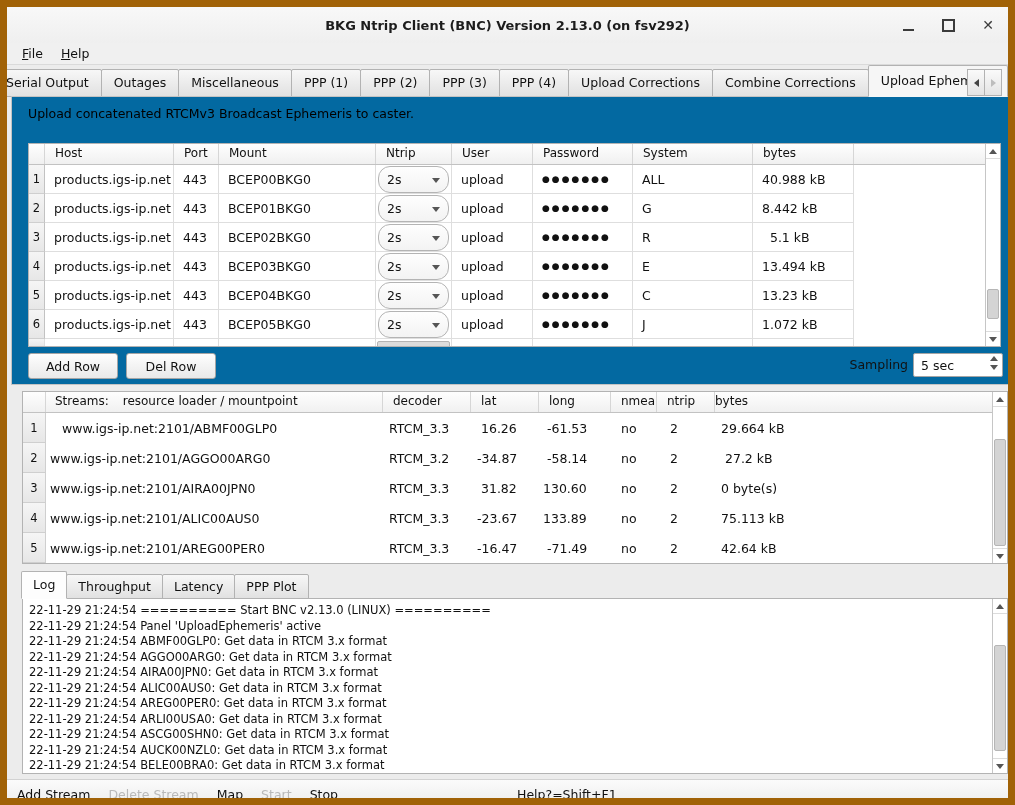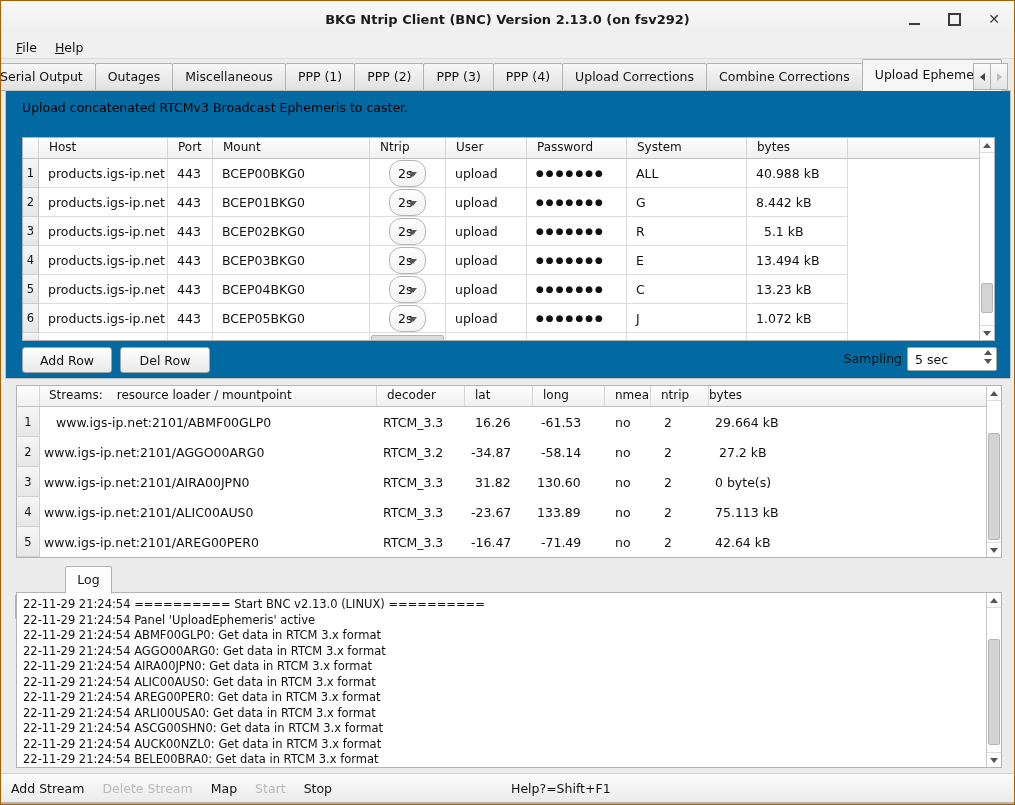--- a/index.html
+++ b/index.html
@@ -1,18 +1,18 @@
 <!DOCTYPE html>
 <html><head>
 <meta charset="utf-8">
 <style>
   html,body{margin:0;padding:0;background:#d8d8d8;}
   #app{position:relative;width:1015px;height:805px;background:#ececec;
        font-family:"DejaVu Sans","Liberation Sans",sans-serif;font-size:12.5px;color:#111;
-       border:1px solid #a16207;box-sizing:border-box;overflow:hidden;}
+       border:7px solid #a16207;box-sizing:border-box;overflow:hidden;}
 
   
   .titlebar{position:absolute;left:0;top:0;width:100%;height:36px;
     background:linear-gradient(#f8f8f8,#efefef);border-bottom:1px solid #c9c9c9;
     display:flex;align-items:center;justify-content:center;font-weight:bold;font-size:13px;color:#1c1c1c;}
   .win-controls{position:absolute;right:12px;top:0;height:36px;display:flex;align-items:center;gap:24px;}
   .wbtn{width:16px;height:16px;display:flex;align-items:center;justify-content:center;cursor:default;}
   .g-min{width:11px;height:2px;background:#3b3b3b;margin-top:9px;}
   .g-max{width:9px;height:9px;border:2px solid #3b3b3b;}
   .g-close{font-size:14px;font-weight:bold;color:#3b3b3b;line-height:14px;}
@@ -47,21 +47,21 @@
   .ncell{box-sizing:border-box;background:linear-gradient(#f5f5f5,#e7e7e7);border-right:1px solid #c2c2c2;
     border-bottom:1px solid #cfcfcf;font-size:11.5px;display:flex;align-items:center;justify-content:center;}
   .cell{box-sizing:border-box;border-right:1px solid #dedede;border-bottom:1px solid #dedede;
     display:flex;align-items:center;padding-left:9px;white-space:pre;overflow:hidden;font-size:12.5px;}
   .cell.filler,.hcell.filler{border:none;padding:0;}
   .w-rn{width:16px;}.w-host{width:129px;}.w-port{width:45px;}.w-mount{width:157px;}
   .w-ntrip{width:76px;}.w-user{width:81px;}.w-pass{width:100px;}.w-sys{width:120px;}.w-byt{width:101px;}
   .filler{flex:1;}
   .pass-dots{font-size:9px;letter-spacing:2px;}
   .combo-cell{padding:0;}
-  .combo{flex:1;margin:19px;height:25px;border:1px solid #b4b4b4;border-radius:12px;
+  .combo{flex:1;margin:2px;height:25px;border:1px solid #b4b4b4;border-radius:12px;
     background:linear-gradient(#fefefe,#f3f3f3);display:flex;align-items:center;padding-left:8px;position:relative;}
   .combo-arrow{position:absolute;right:8px;top:11px;width:0;height:0;
     border-left:4px solid transparent;border-right:4px solid transparent;border-top:5px solid #555;}
   .t1-sliver{height:9px;display:flex;overflow:hidden;background:#fff;}
   .sliver-cell{box-sizing:border-box;border-right:1px solid #dedede;}
   .combo-sliver{margin:2px 1px 0 1px;height:10px;border:1px solid #b4b4b4;border-radius:2px;background:#dcdcdc;flex:1;}
 
   
   .vscroll{position:absolute;top:0;right:0;width:15px;bottom:0;background:#fff;border-left:1px solid #c6c6c6;box-sizing:border-box;}
   .vs-up,.vs-down{position:absolute;left:0;width:100%;height:14px;display:flex;align-items:center;justify-content:center;}
@@ -86,21 +86,21 @@
   .st-header{height:20px;display:flex;background:linear-gradient(#fefefe,#f0f0f0);border-bottom:1px solid #c2c2c2;}
   .st-row{height:30px;display:flex;}
   .st-num{box-sizing:border-box;background:linear-gradient(#f5f5f5,#e7e7e7);border:1px solid #cfcfcf;border-top:none;border-left:none;
     font-size:11.5px;display:flex;align-items:center;justify-content:center;}
   .st-cell{box-sizing:border-box;display:flex;align-items:center;white-space:pre;overflow:hidden;font-size:12.5px;}
   .sw-rn{width:23px;}.sw-str{width:337px;}.sw-dec{width:88px;}.sw-lat{width:68px;}
   .sw-lon{width:72px;}.sw-nmea{width:46px;}.sw-ntr{width:58px;}
   .hdr-streams-label{margin-right:14px;}
 
   
-  .btabs{position:absolute;left:15px;top:565px;height:27px;display:flex;align-items:flex-end;flex-direction:column;}
+  .btabs{position:absolute;left:15px;top:565px;height:27px;display:flex;align-items:flex-end;}
   .btab{height:23px;line-height:23px;padding:0 11px;background:linear-gradient(#f7f7f7,#e1e1e1);
     border:1px solid #b2b2b2;border-radius:2px 2px 0 0;margin-left:-1px;z-index:1;}
   .btab.active{height:26px;line-height:26px;background:#fdfdfd;border-bottom:1px solid #fdfdfd;z-index:3;}
   .logbox{position:absolute;left:15px;top:591px;width:986px;height:176px;border:1px solid #b3b3b3;
     background:#fff;box-sizing:border-box;overflow:hidden;z-index:2;}
   .log-lines{padding:4px 6px;font-size:11.5px;line-height:15.5px;white-space:pre;}
 
   
   .statusbar{position:absolute;left:0;top:772px;width:100%;height:29px;
     background:linear-gradient(#fbfbfb,#ebebeb);border-top:1px solid #d2d2d2;display:flex;align-items:center;box-sizing:border-box;}

